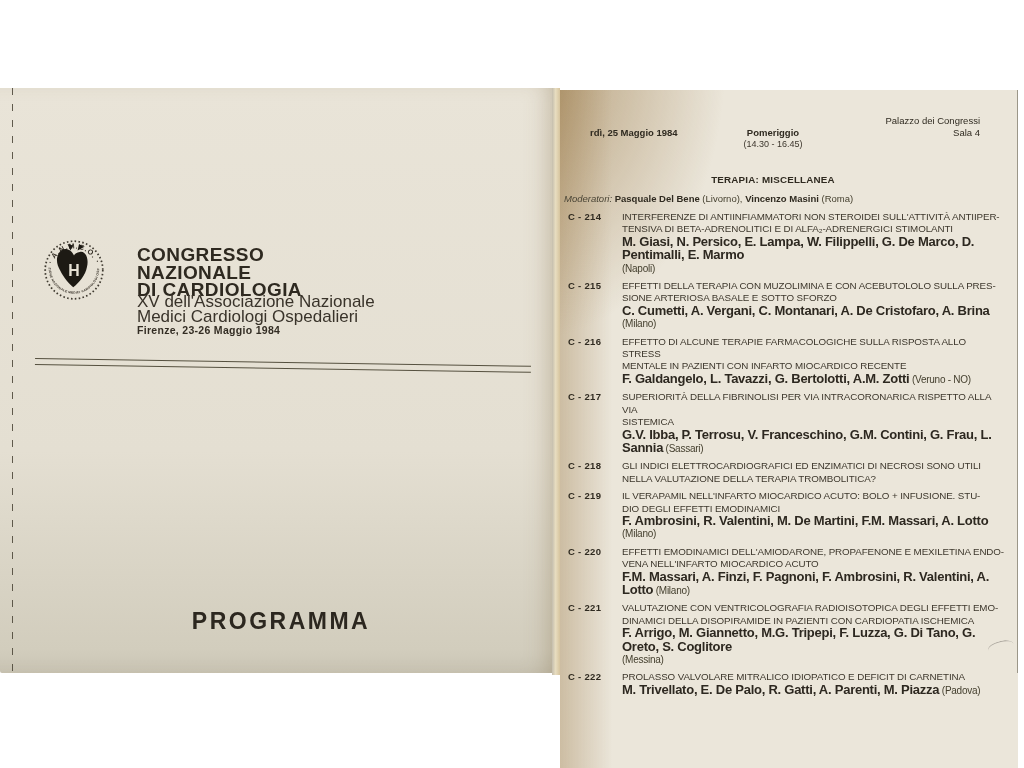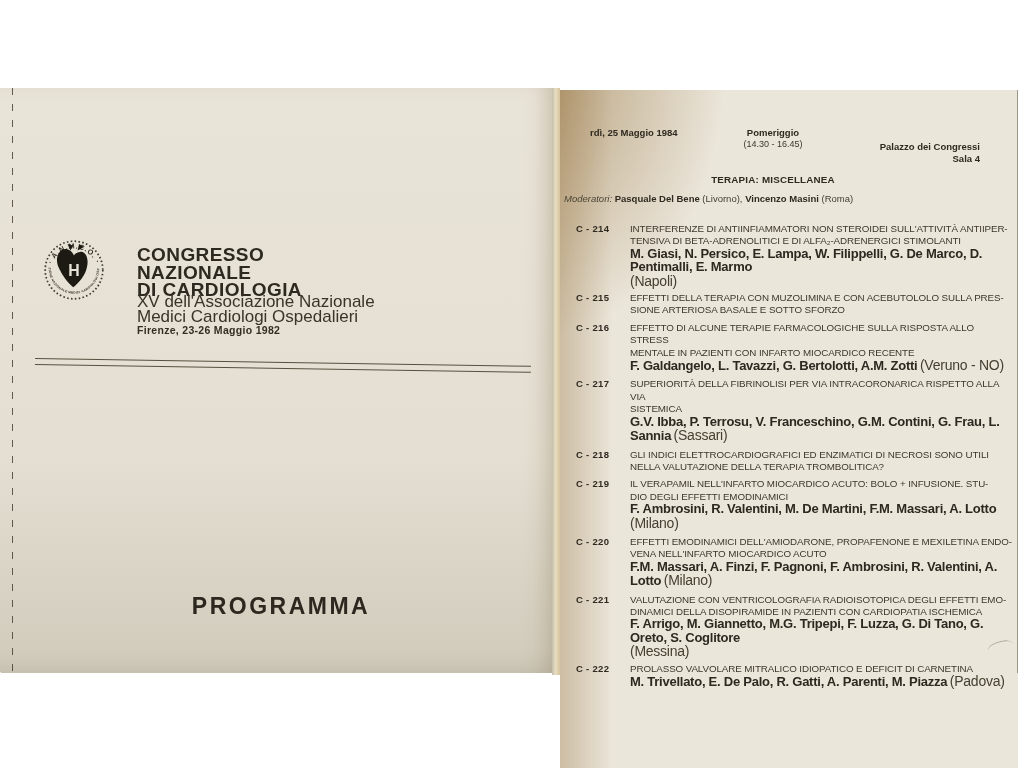--- a/index.html
+++ b/index.html
@@ -38,21 +38,21 @@
     position:absolute; left:137px; top:236px;
     font-size:10.5px; font-weight:600; letter-spacing:.3px; color:#332d24;
   }
   .double-rule {
     position:absolute; left:35px; top:270px; width:496px; height:8px;
     transform:rotate(0.9deg); transform-origin:left center;
   }
   .double-rule .rule { height:1.4px; background:#55503f; }
   .double-rule .rule + .rule { margin-top:4.5px; }
   .programma {
-    position:absolute; left:166px; top:505px; width:230px; text-align:center;
+    position:absolute; left:166px; top:520px; width:230px; text-align:center;
     font-size:23px; font-weight:bold; letter-spacing:2.5px; color:#2c271f;
   }
 
   
   .spine {
     position:absolute; left:552px; top:0; width:8px; height:587px;
     background:linear-gradient(to right,#c4beae 0%, #e8ddc0 45%, #d6c49e 100%);
   }
 
   
@@ -71,38 +71,38 @@
   .page-right-edge {
     position:absolute; left:1017px; top:2px; width:1px; height:583px;
     background:rgba(90,84,70,.55);
   }
   .page-right * { position:relative; }
 
   .hdr-date { position:absolute; left:30px; top:37px; font-size:9.5px; font-weight:bold; color:#2f2a20; }
   .hdr-mid  { position:absolute; left:133px; top:37px; width:160px; text-align:center; }
   .hdr-mid .t1 { font-size:9.5px; font-weight:bold; color:#2f2a20; }
   .hdr-mid .t2 { font-size:9px; color:#3c362c; margin-top:1px; }
-  .hdr-venue { position:absolute; right:38px; top:51px; text-align:right; font-size:9.5px; font-weight:bold; color:#2f2a20; line-height:12px; }
+  .hdr-venue { position:absolute; right:38px; top:25px; text-align:right; font-size:9.5px; font-weight:normal; color:#2f2a20; line-height:12px; }
 
   .session-title {
     position:absolute; left:113px; top:84px; width:200px; text-align:center;
     font-size:9.8px; font-weight:bold; letter-spacing:.2px; color:#2f2a20;
   }
   .moderators { position:absolute; left:4px; top:103px; font-size:9.5px; color:#45402f; }
   .moderators .mod-label { font-style:italic; color:#4a4536; }
   .moderators .mod-name { font-weight:bold; color:#2f2a20; font-style:normal; }
 
-  .entries { position:absolute; left:16px; top:121px; width:438px;margin-top:12px; }
+  .entries { position:absolute; left:8px; top:121px; width:438px; }
   .entry { display:flex; margin-bottom:5px; }
   .entry .code { width:47px; margin-right:7px; font-size:9.5px; font-weight:bold; color:#2f2a20; flex:none; letter-spacing:.3px; }
   .entry .etext { flex:1; font-size:9.8px; line-height:12.4px; }
   .entry .etitle { display:block; white-space:pre-line; color:#3d372c; letter-spacing:-0.1px; }
   .entry .eauthors { display:block; letter-spacing:-0.25px; }
   .entry .authors { font-weight:bold; color:#2d2820; font-size:13px; }
-  .entry .city { color:#45402f; font-size:14px; }
+  .entry .city { color:#45402f; font-size:10px; }
   .entry .city.block { display:block; }
 
   .pen-mark {
     position:absolute; left:428px; top:551px; width:26px; height:12px;
     border-top:1.5px solid rgba(100,95,90,.45); border-radius:50%;
     transform:rotate(-14deg);
   }
 </style>
 </head>
 <body>
@@ -136,21 +136,21 @@
              M 55 23 L 57 14 L 64 18 Z"></path>
         <text x="50" y="58" text-anchor="middle" font-size="22" font-weight="bold" fill="#e7e2d5" font-family="Liberation Sans, sans-serif">H</text>
       </svg>
     </div>
 
     <div class="congress-title">CONGRESSO
 NAZIONALE
 DI CARDIOLOGIA</div>
     <div class="congress-subtitle">XV dell'Associazione Nazionale
 Medici Cardiologi Ospedalieri</div>
-    <div class="congress-date">Firenze, 23-26 Maggio 1982</div>
+    <div class="congress-date">Firenze, 23-26 Maggio 1984</div>
 
     <div class="double-rule">
       <div class="rule"></div>
       <div class="rule"></div>
     </div>
 
     <div class="programma">PROGRAMMA</div>
   </div>
 
   <div class="spine"></div>
@@ -188,20 +188,21 @@
 TENSIVA DI BETA-ADRENOLITICI E DI ALFA₂-ADRENERGICI STIMOLANTI</span>
           <span class="eauthors"><span class="authors">M. Giasi, N. Persico, E. Lampa, W. Filippelli, G. De Marco, D. Pentimalli, E. Marmo</span> <span class="city block">(Napoli)</span></span>
         </span>
       </div>
 
       <div class="entry">
         <span class="code">C - 215</span>
         <span class="etext">
           <span class="etitle">EFFETTI DELLA TERAPIA CON MUZOLIMINA E CON ACEBUTOLOLO SULLA PRES-
 SIONE ARTERIOSA BASALE E SOTTO SFORZO</span>
+          <span class="eauthors"><span class="authors">C. Cumetti, A. Vergani, C. Montanari, A. De Cristofaro, A. Brina</span> <span class="city">(Milano)</span></span>
         </span>
       </div>
 
       <div class="entry">
         <span class="code">C - 216</span>
         <span class="etext">
           <span class="etitle">EFFETTO DI ALCUNE TERAPIE FARMACOLOGICHE SULLA RISPOSTA ALLO STRESS
 MENTALE IN PAZIENTI CON INFARTO MIOCARDICO RECENTE</span>
           <span class="eauthors"><span class="authors">F. Galdangelo, L. Tavazzi, G. Bertolotti, A.M. Zotti</span> <span class="city">(Veruno - NO)</span></span>
         </span>

